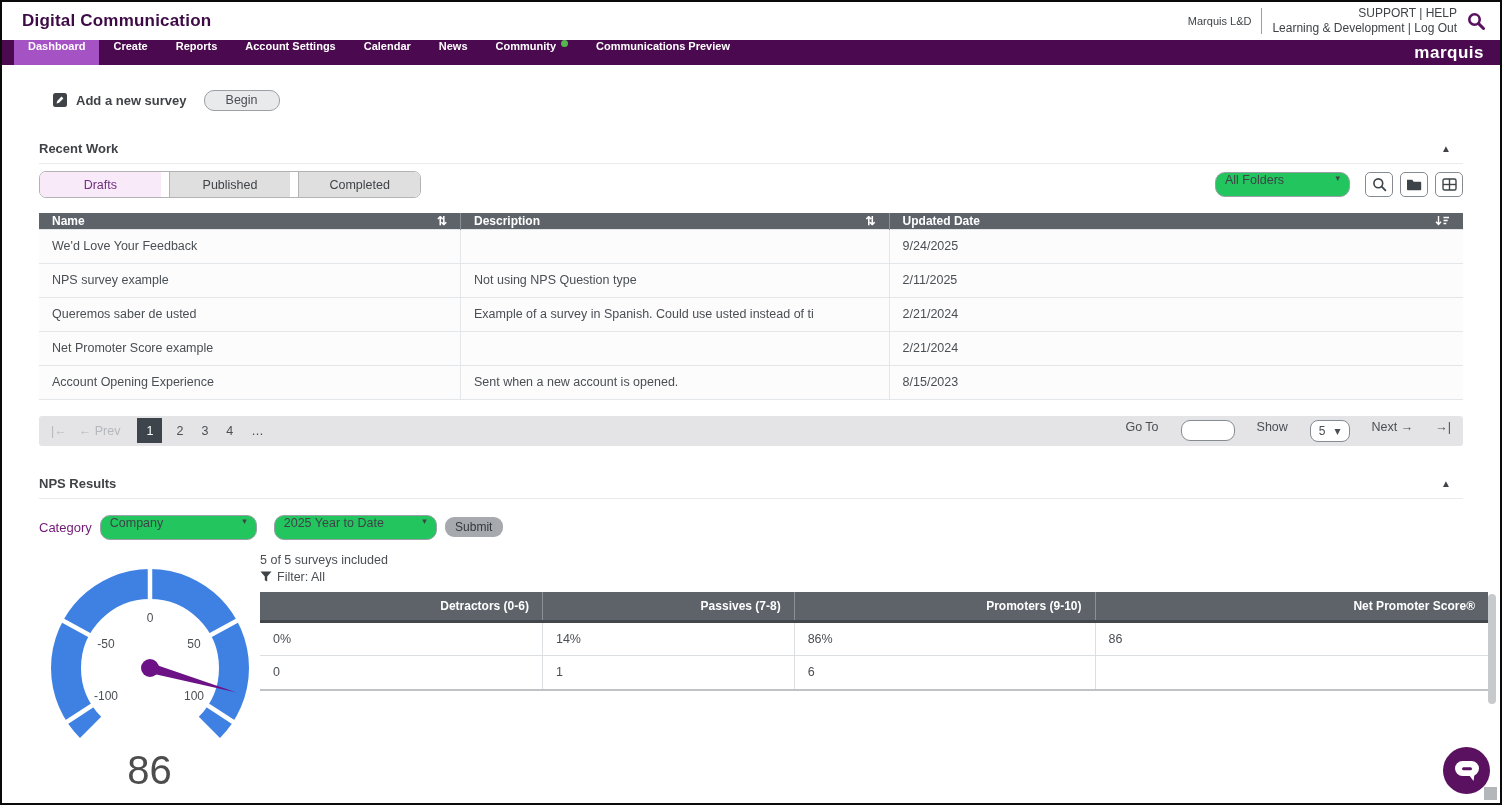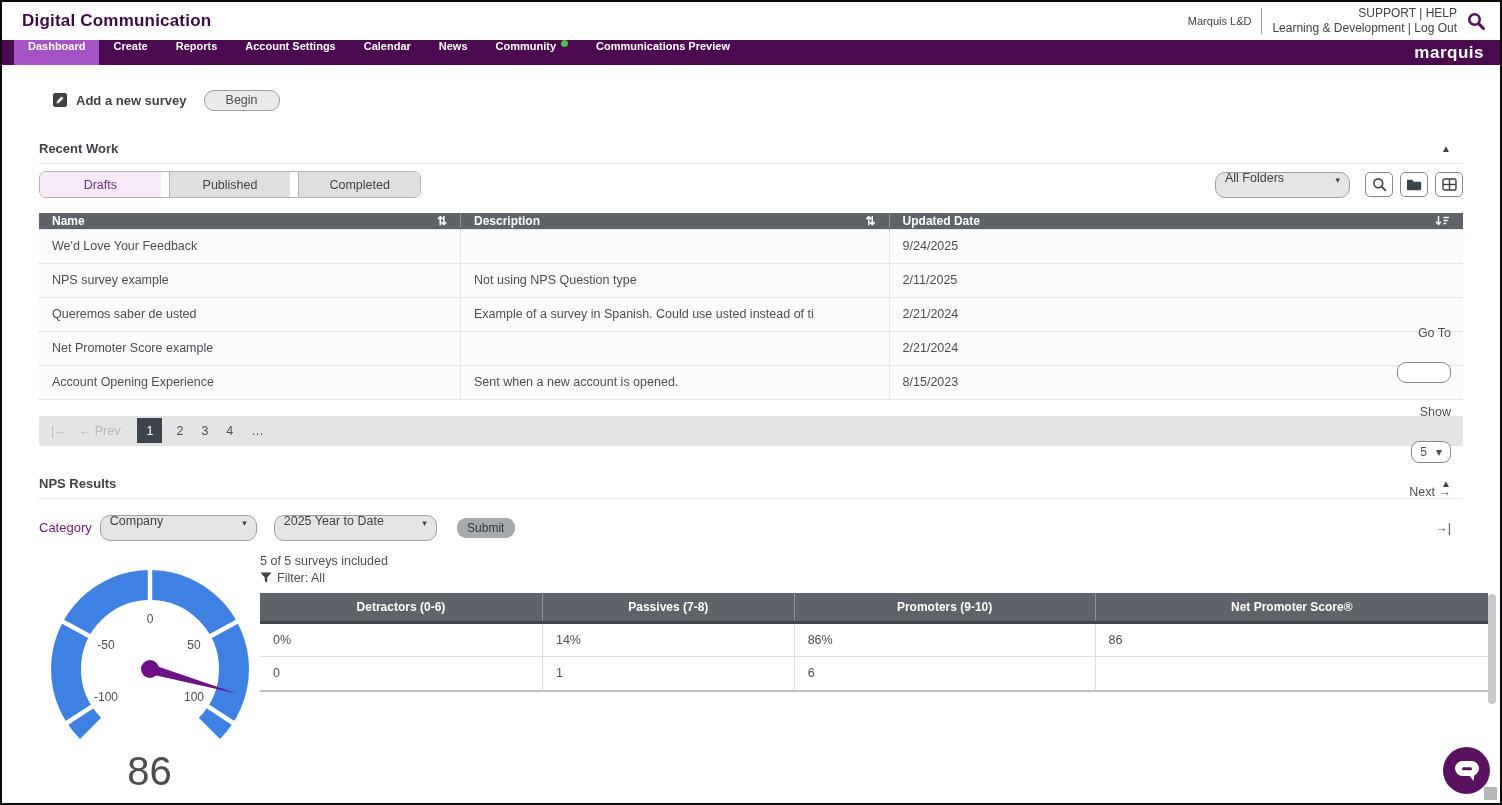--- a/index.html
+++ b/index.html
@@ -34,61 +34,61 @@
   .section-title { font-size:13px; font-weight:bold; color:#3f4347; }
   .collapse { font-size:10px; color:#3f4347; cursor:pointer; padding-right:12px; }
 
   
   .toolbar { display:flex; align-items:center; justify-content:space-between; margin-top:7px; }
   .tab-group { display:flex; width:382px; height:27px; border:1px solid #b3b3b3; border-radius:7px; overflow:hidden;gap:8px; }
   .tab { flex:1; display:flex; align-items:center; justify-content:center; font-size:12.5px; background:#dfdfdf; color:#3f4347; border-left:1px solid #b3b3b3; cursor:pointer; }
   .tab:first-child { border-left:none; }
   .tab.active { background:#f8eaf8; color:#6f2f7f; }
   .toolbar-right { display:flex; align-items:center; gap:7px; }
-  .select-pill { display:inline-flex; align-items:flex-end; justify-content:space-between; border:1px solid #9aa0a6; border-radius:10px; background:#e5e5e5; height:25px; padding:12px 9px; font-size:12.5px; color:#3f4347; cursor:pointer; }
+  .select-pill { display:inline-flex; align-items:flex-start; justify-content:space-between; border:1px solid #9aa0a6; border-radius:10px; background:#22c55e; height:25px; padding:0 9px; font-size:12.5px; color:#3f4347; cursor:pointer; }
   .select-pill .caret { font-size:9px; color:#3f4347; margin-left:8px; }
   .folders-select { width:135px; margin-right:8px; }
   .icon-btn { width:28px; height:25px; border:1px solid #858b91; border-radius:5px; background:#fff; display:flex; align-items:center; justify-content:center; cursor:pointer; }
 
   
   .rw-table { width:100%; border-collapse:collapse; margin-top:15px; font-size:12.5px; color:#4a4f54; table-layout:fixed; }
   .rw-table th { background:#5d6369; color:#fff; font-weight:bold; text-align:left; height:16px; padding:0 13px; font-size:12px; border-left:1px solid #8a9096; }
   .rw-table th:first-child { border-left:none; }
   .th-inner { display:flex; align-items:center; justify-content:space-between; }
   .sort-both { font-size:12px; color:#fff; cursor:pointer; }
   .rw-table td { height:34px; padding:0 13px; background:#fcfcfd; border-bottom:1px solid #e4e7ea; border-right:1px solid #e4e7ea; }
   .rw-table td:last-child { border-right:none; }
   .rw-table tbody tr:first-child td { border-top:1px solid #e4e7ea; }
 
   
   .pagination { display:flex; align-items:center; background:#e4e4e6; border-radius:3px; height:30px; margin-top:16px; padding:0 12px; font-size:12.5px; color:#4a4f54; }
   .pg-muted { color:#b5b8bc; margin-right:12px; cursor:default; }
   .pg-num { margin:0 9px; cursor:pointer; }
   .pg-active { background:#3d444c; color:#fff; width:25px; height:25px; display:flex; align-items:center; justify-content:center; margin:0 5px; cursor:pointer; }
-  .pg-right { margin-left:auto; display:flex; align-items:flex-end; gap:22px;flex-direction:column; }
+  .pg-right { margin-left:auto; display:flex; align-items:flex-start; gap:22px; }
   .goto-input { width:54px; height:21px; border:1px solid #858b91; border-radius:9px; background:#fff; font-family:inherit; font-size:12px; padding:0 6px; }
   .show-pill { height:22px; border:1px solid #858b91; border-radius:8px; background:#fff; display:inline-flex; align-items:center; gap:9px; padding:0 8px; font-size:12px; cursor:pointer; }
   .pg-arrow { cursor:pointer; }
 
   
   .nps-controls { display:flex; align-items:center; margin-top:16px; }
   .cat-label { font-size:13px; color:#701a75; margin-right:8px; }
   .cat-select { width:157px; }
   .period-select { width:163px; margin-left:17px; }
-  .submit-btn { margin-left:20px; width:58px; height:20px; border:none; border-radius:9px; background:#a6aaaf; color:#33373b; font-size:12px; font-family:inherit; cursor:pointer; }
+  .submit-btn { margin-left:8px; width:58px; height:20px; border:none; border-radius:9px; background:#a6aaaf; color:#33373b; font-size:12px; font-family:inherit; cursor:pointer; }
 
   .nps-body { display:flex; margin-top:10px; }
   .gauge-col { width:221px; flex:none; text-align:center; }
   .gauge-value { font-size:40px; color:#4d4d4d; margin-top:-4px; }
   .nps-right { flex:1; margin-right:-25px; padding-top:3px; }
   .nps-summary { font-size:12.5px; color:#4a4f54; }
   .filter-row { display:flex; align-items:center; gap:5px; margin-top:3px; font-size:12.5px; color:#4a4f54; }
 
   .nps-table { width:100%; border-collapse:collapse; margin-top:8px; font-size:12.5px; color:#4a4f54; table-layout:fixed; }
-  .nps-table th { background:#5d6369; color:#fff; font-weight:bold; text-align:center; height:30px; padding:0 13px; font-size:12px; border-left:1px solid #8a9096; border-bottom:3px solid #42474c; }
+  .nps-table th { background:#5d6369; color:#fff; font-weight:bold; text-align:right; height:30px; padding:0 13px; font-size:12px; border-left:1px solid #8a9096; border-bottom:3px solid #42474c; }
   .nps-table th:first-child { border-left:none; }
   .nps-table td { height:34px; padding:0 13px; background:#fff; border-bottom:1px solid #dcdfe2; border-right:1px solid #dcdfe2; }
   .nps-table td:last-child { border-right:none; }
   .nps-table tbody tr:last-child td { border-bottom:2px solid #c0c3c6; }
 
   
   .chat-fab { position:absolute; right:10px; bottom:9px; width:47px; height:47px; border-radius:50%; background:#5a1260; display:flex; align-items:center; justify-content:center; cursor:pointer; }
   .nps-scroll { position:absolute; right:4px; top:592px; width:8px; height:110px; background:#c7cacd; border-radius:4px; cursor:pointer; }
   .scroll-corner { position:absolute; right:3px; bottom:3px; width:13px; height:13px; background:#b4b7ba; }
 </style>

